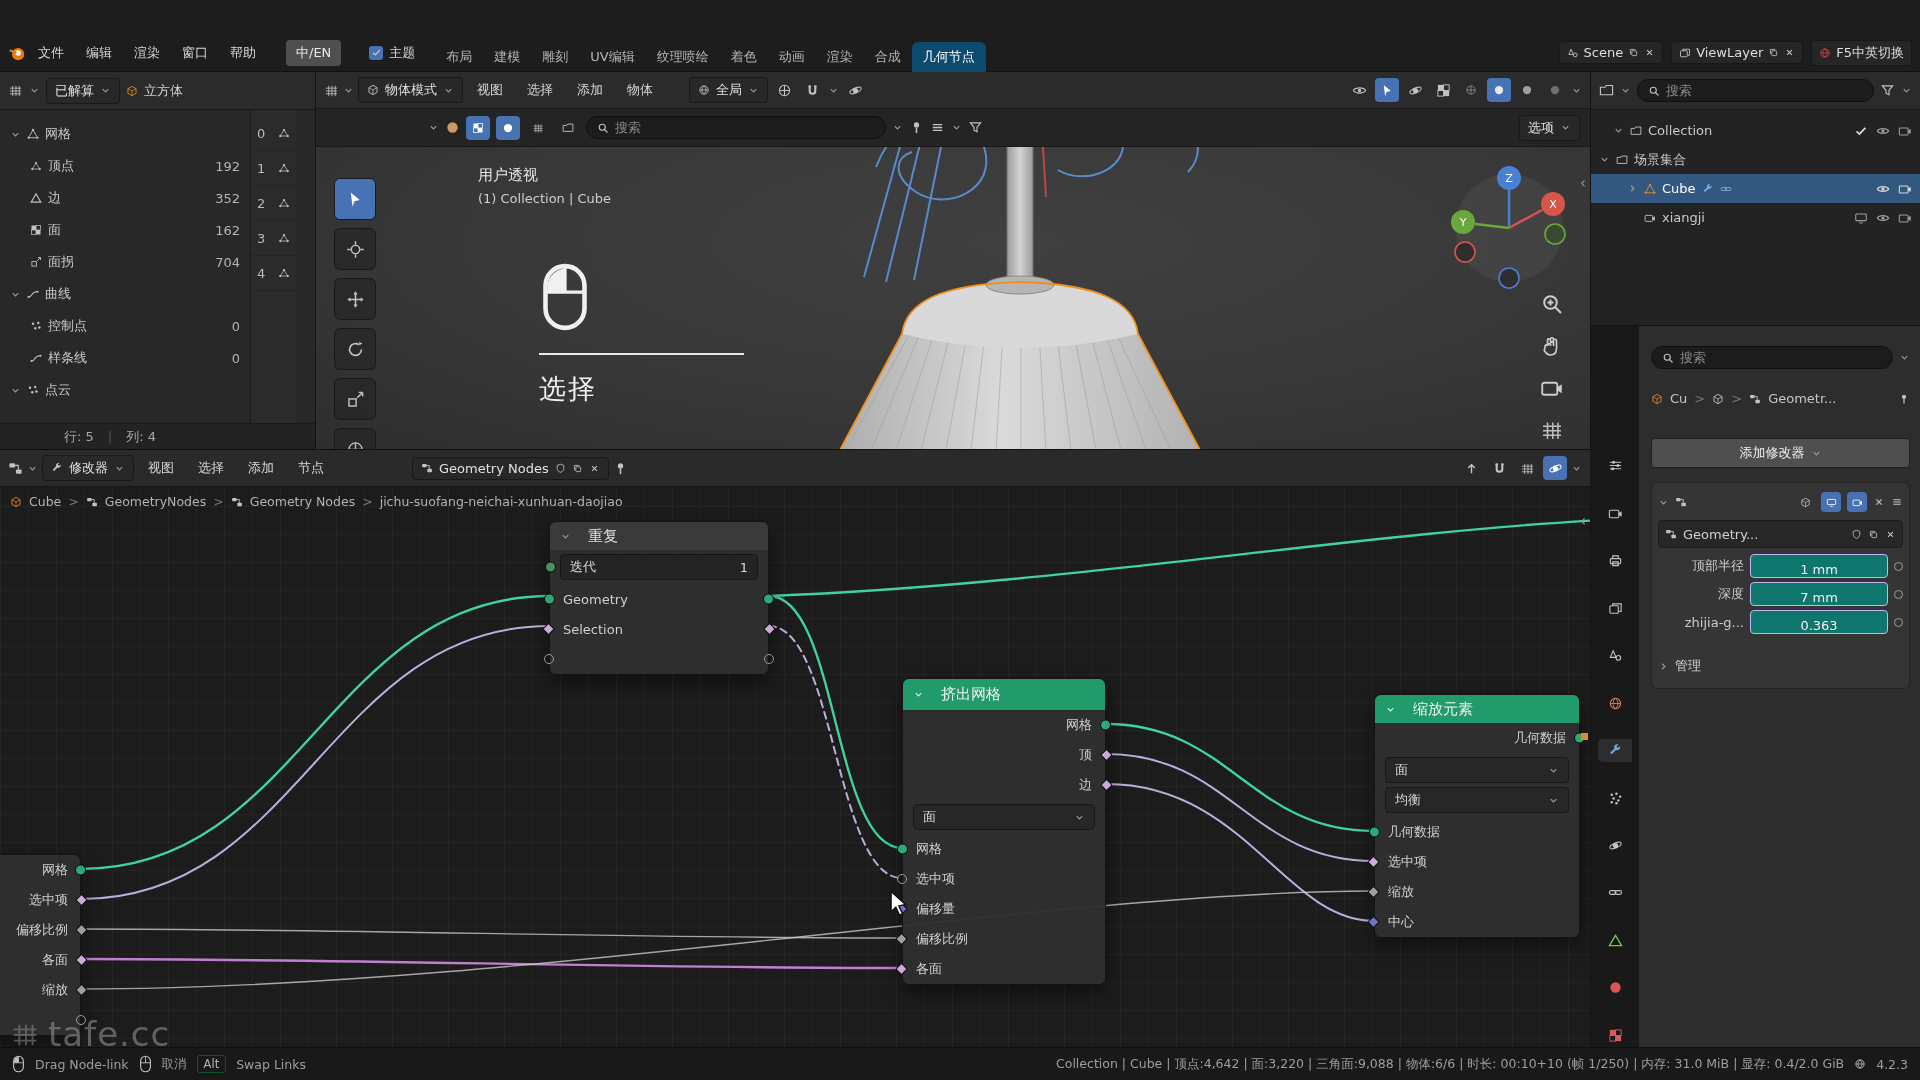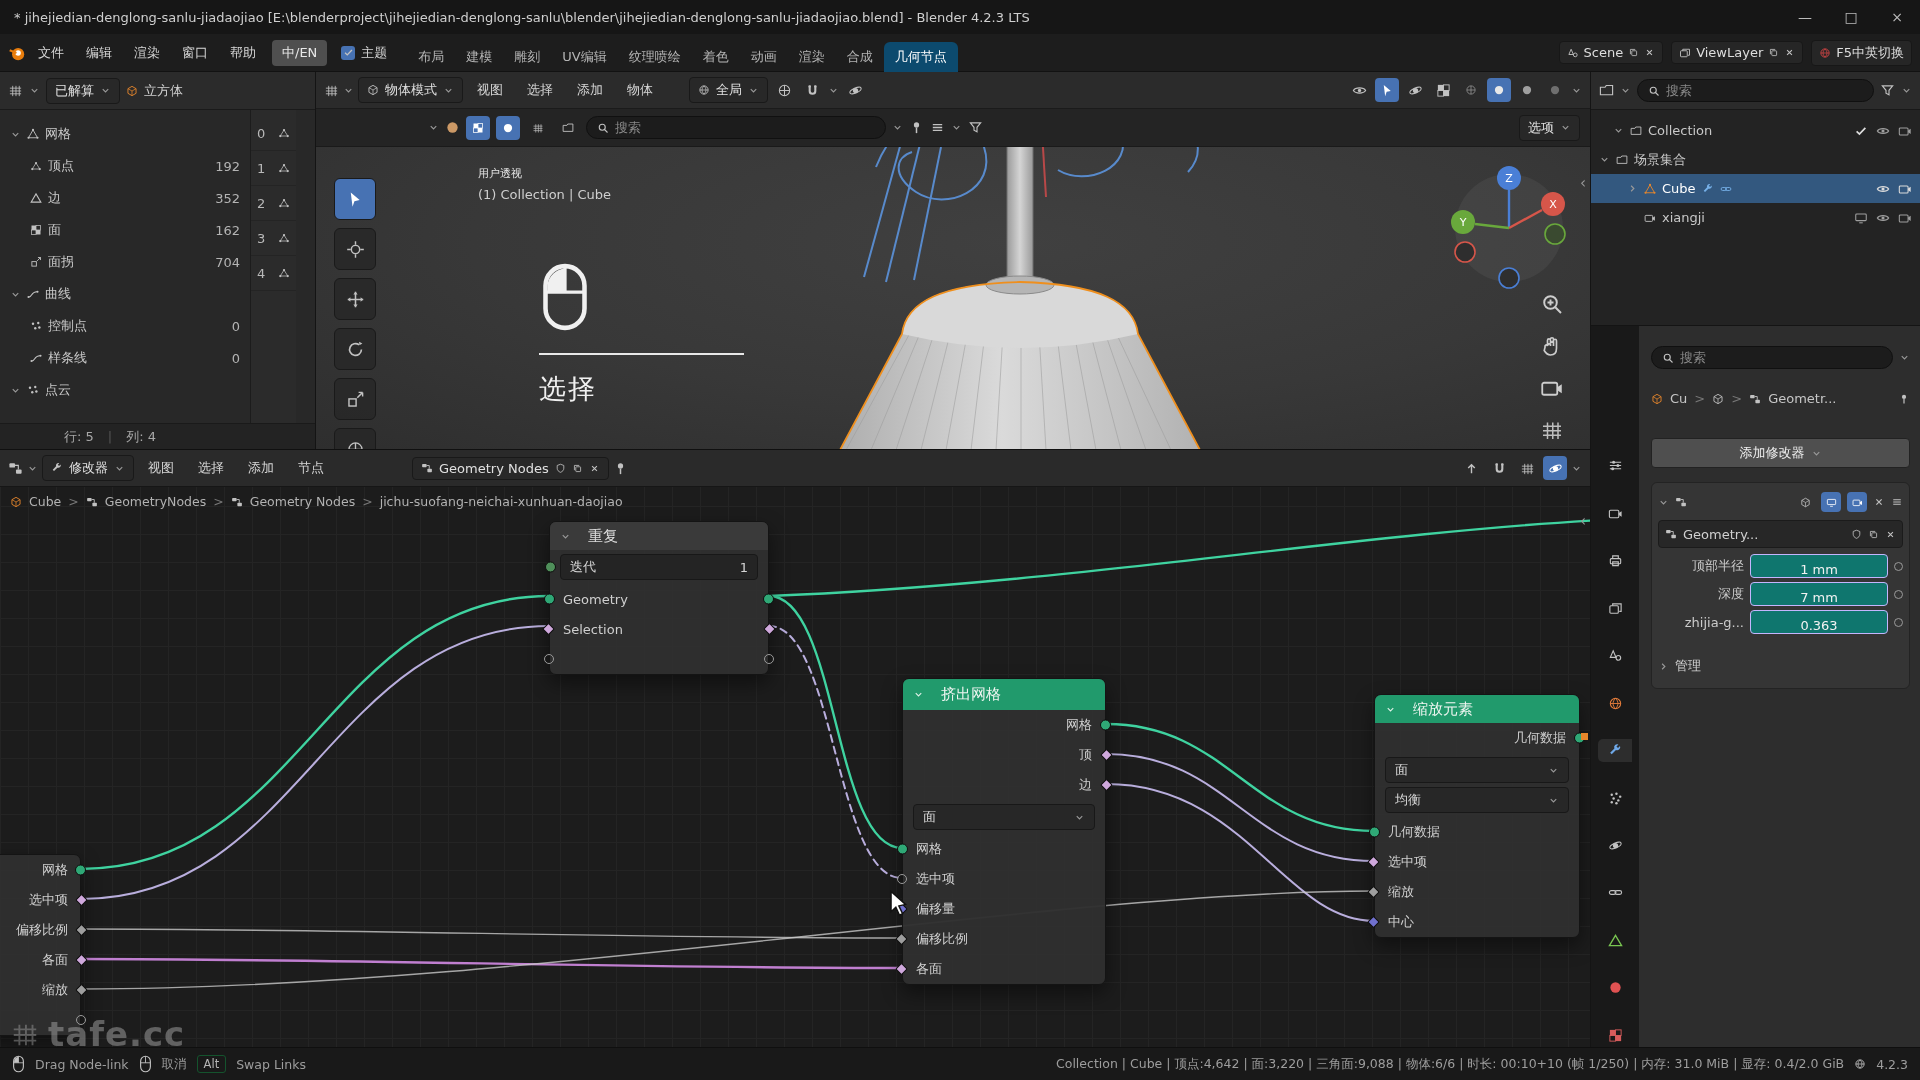--- a/index.html
+++ b/index.html
@@ -10,21 +10,21 @@
 .grow{flex:1}
 .ic{width:15px;height:15px;flex:none;display:block;color:#c2c2c2}
 .s12{width:12px;height:12px}.s11{width:11px;height:11px}.s18{width:18px;height:18px}
 .chev{width:11px;height:11px;color:#9a9a9a}
 
 .titlebar{position:absolute;top:0;left:0;right:0;height:34px;background:#161616;display:flex;align-items:center;padding:0 0 0 14px;color:#cfcfcf;font-size:13px}
 .win-btn{width:46px;height:34px;display:flex;align-items:center;justify-content:center;color:#bbb;font-size:14px}
 
 .topbar{position:absolute;top:34px;left:0;right:0;height:38px;background:#1d1d1d;border-bottom:1px solid #121212;display:flex;align-items:center;padding:0 8px;gap:2px}
 .menu-item{padding:4px 10px;border-radius:4px;color:#d6d6d6}
-.pillbtn{background:#4f4f4f;border-radius:4px;padding:4px 10px;color:#e8e8e8;margin:0 4px}
+.pillbtn{background:#4f4f4f;border-radius:4px;padding:4px 10px;color:#e8e8e8;margin:0 18px}
 .theme-chk{display:flex;align-items:center;gap:6px;padding:0 8px;color:#d6d6d6}
 .chkbox{width:14px;height:14px;border-radius:3px;background:#4772b3;display:flex;align-items:center;justify-content:center;color:#fff}
 .wtabs{display:flex;align-items:flex-end;height:38px;margin-left:10px}
 .wtab{padding:6px 11px;color:#b5b5b5;border-radius:6px 6px 0 0;font-size:13px}
 .wtab.active{background:#0c4a6e;color:#fff}
 .idpill{background:#262626;border:1px solid #171717;border-radius:4px;display:flex;align-items:center;gap:5px;padding:3px 7px;color:#dedede;margin-left:6px}
 
 .spreadsheet{position:absolute;top:72px;left:0;width:316px;height:377px;background:#282828;border-right:1px solid #141414}
 .ss-head{height:38px;background:#2b2b2b;border-bottom:1px solid #1a1a1a;display:flex;align-items:center;gap:6px;padding:0 8px}
 .ss-tree{position:absolute;top:38px;left:0;width:250px;bottom:26px;padding-top:8px}
@@ -88,21 +88,21 @@
 .pcontent{position:absolute;left:48px;top:0;right:0;bottom:0;padding:20px 10px 0 12px}
 .addmod{height:30px;background:#4f4f4f;border:1px solid #222;border-radius:4px;display:flex;align-items:center;justify-content:center;gap:6px;color:#f0f0f0;margin-top:32px}
 .modpanel{margin-top:14px;background:#353535;border:1px solid #232323;border-radius:6px;padding:5px 6px 8px}
 .prow{display:flex;align-items:center;gap:6px;height:28px}
 .pfield{flex:1;height:24px;background:#0f766e;border:1px solid #c4b5fd;border-radius:4px;display:flex;align-items:flex-end;justify-content:center;color:#f2f2f2}
 .pdot{width:9px;height:9px;border-radius:50%;border:1.4px solid #9a9a9a;flex:none}
 .plabel{width:86px;text-align:right;color:#cbcbcb;flex:none}
 
 .statusbar{position:absolute;left:0;right:0;bottom:0;height:33px;background:#191919;border-top:1px solid #0f0f0f;display:flex;align-items:center;gap:10px;padding:0 12px;color:#9d9d9d;font-size:12.5px;z-index:9}
 .keybadge{border:1px solid #14532d;border-radius:3px;padding:1px 6px;color:#b5b5b5;font-size:11.5px}
-.watermark{position:absolute;left:10px;top:1014px;z-index:10;display:flex;align-items:center;gap:8px;color:rgba(165,165,165,.5);font-size:34px;font-weight:bold;letter-spacing:1px}
+.watermark{position:absolute;left:10px;top:1014px;z-index:10;display:flex;align-items:center;gap:8px;color:rgba(165,165,165,.5);font-size:34px;font-weight:normal;letter-spacing:1px}
 .cursor{position:absolute;z-index:6}
 .edgechev{color:#9a9a9a;font-size:15px}
 </style>
 </head>
 <body>
 
 <svg width="0" height="0" style="position:absolute">
 <defs>
 <symbol id="chev-d" viewBox="0 0 16 16">
         <path d="M4 6l4 4 4-4" fill="none" stroke="currentColor" stroke-width="1.6"></path>
@@ -290,27 +290,20 @@
 <symbol id="ic-blender" viewBox="0 0 16 16">
         <circle cx="9" cy="9" r="5.4" fill="#e87d0d"></circle>
         <circle cx="9" cy="8" r="2.4" fill="#fff"></circle>
         <path d="M1.5 5.5l6 2.5" stroke="#e87d0d" stroke-width="2"></path>
       </symbol>
 </defs>
 </svg>
 
 <div class="app">
 
-  <div class="titlebar">
-    <span style="white-space:nowrap;overflow:hidden;text-overflow:ellipsis">* jihejiedian-denglong-sanlu-jiadaojiao [E:\blenderproject\jihejiedian-denglong-sanlu\blender\jihejiedian-denglong-sanlu-jiadaojiao.blend] - Blender 4.2.3 LTS</span>
-    <span class="grow"></span>
-    <span class="win-btn">—</span>
-    <span class="win-btn">□</span>
-    <span class="win-btn close">×</span>
-  </div>
 
   <div class="topbar">
     <svg class="ic s18">
         <use href="#ic-blender"></use>
       </svg>
     <span class="menu-item">文件</span>
     <span class="menu-item">编辑</span>
     <span class="menu-item">渲染</span>
     <span class="menu-item">窗口</span>
     <span class="menu-item">帮助</span>
@@ -712,21 +705,21 @@
       <span class="grow"></span>
       <span class="hpill">
         <span>选项</span>
         <svg class="chev">
             <use href="#chev-d"></use>
           </svg>
       </span>
     </div>
 
     <div class="vp-overlay">
-      <div style="font-size:11px">用户透视</div>
+      <div style="font-size:15px">用户透视</div>
       <div style="font-size:13px;color:#cfcfcf;margin-top:6px">(1) Collection | Cube</div>
     </div>
 
     <div class="vp-tools">
       <span class="tbtn active">
           <svg class="ic" style="color:#fff">
             <use href="#ic-select"></use>
           </svg>
         </span>
       <span class="tbtn">

